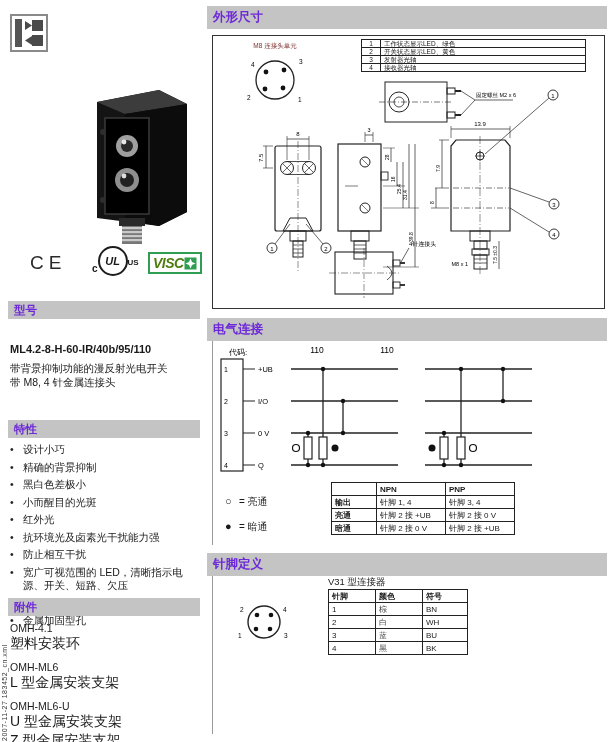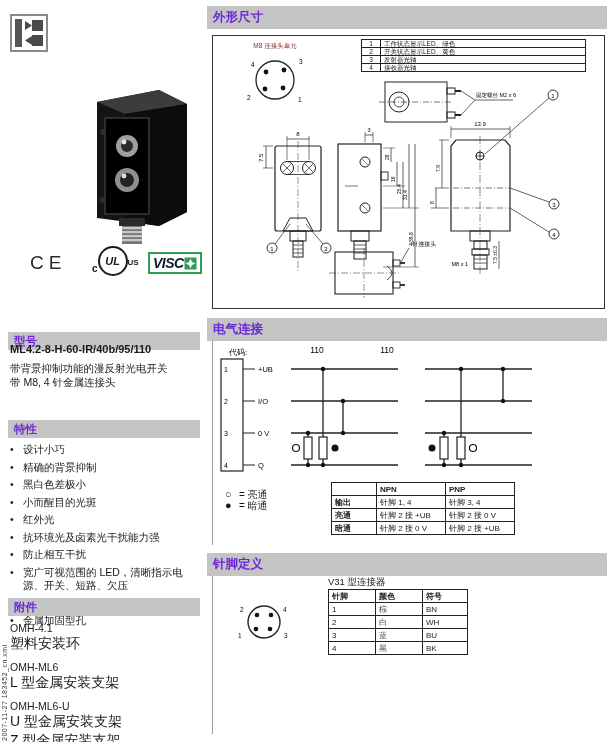--- a/index.html
+++ b/index.html
@@ -30,22 +30,22 @@
   table.pins{font-size:8px;line-height:9px;}
   table.pins td,table.pins th{height:12px;}
   th{text-align:left;font-weight:bold;}
   .vtext{writing-mode:vertical-rl;transform:rotate(180deg);font-size:7px;color:#333;letter-spacing:.5px;}
   .ce{font-size:19px;letter-spacing:5px;color:#2b2b2b;font-weight:500;}
   .ulmark{display:flex;align-items:flex-end;}
   .ulmark .c{font-size:10px;font-weight:bold;margin-bottom:2px;}
   .ulmark .circle{width:26px;height:26px;border:2px solid #1c1c1c;border-radius:50%;display:flex;align-items:center;justify-content:center;font-size:11px;font-weight:bold;font-style:italic;}
   .ulmark .us{font-size:8px;font-weight:bold;margin-bottom:9px;}
   .visc{border:2px solid #2f9e52;display:flex;align-items:center;padding:1px 3px;background:#fff;}
-  .visc .t{font-size:14px;font-weight:bold;font-style:italic;letter-spacing:-.5px;color:#0f172a;}
-  .legend-line{font-size:10px;line-height:11px;}
+  .visc .t{font-size:14px;font-weight:bold;font-style:italic;letter-spacing:-.5px;color:#4d7c0f;}
+  .legend-line{font-size:10px;line-height:24px;}
   .legend-line .sym{display:inline-block;width:14px;font-size:11px;}
   svg text{font-family:"Liberation Sans","DejaVu Sans",sans-serif;}
 </style>
 </head>
 <body>
 
 <div id="page">
 
   <div class="abs" style="left:10px;top:14px;">
     <svg width="38" height="38" viewBox="0 0 38 38">
@@ -88,21 +88,21 @@
     <span class="us">US</span>
   </div>
   <div class="abs visc" style="left:148px;top:252px;">
     <span class="t">VISC</span>
     <svg width="13" height="13" viewBox="0 0 13 13">
       <rect x="0.5" y="0.5" width="12" height="12" fill="#2f9e52"></rect>
       <polygon points="6.5,1.5 8,5 11.5,6.5 8,8 6.5,11.5 5,8 1.5,6.5 5,5" fill="#fff"></polygon>
     </svg>
   </div>
 
-  <div class="abs bar bar-left" style="left:8px;top:332px;">型号</div>
+  <div class="abs bar bar-left" style="left:8px;top:301px;">型号</div>
   <div class="abs modelnum" style="left:10px;top:343px;">ML4.2-8-H-60-IR/40b/95/110</div>
   <div class="abs desc" style="left:10px;top:361px;width:190px;">带背景抑制功能的漫反射光电开关</div>
   <div class="abs desc" style="left:10px;top:375px;width:190px;">带 M8, 4 针金属连接头</div>
 
   <div class="abs bar bar-left" style="left:8px;top:420px;">特性</div>
   <ul class="abs features" style="left:10px;top:443px;width:188px;">
     <li>
         <span class="blt">•</span>
         <span>设计小巧</span>
       </li>

